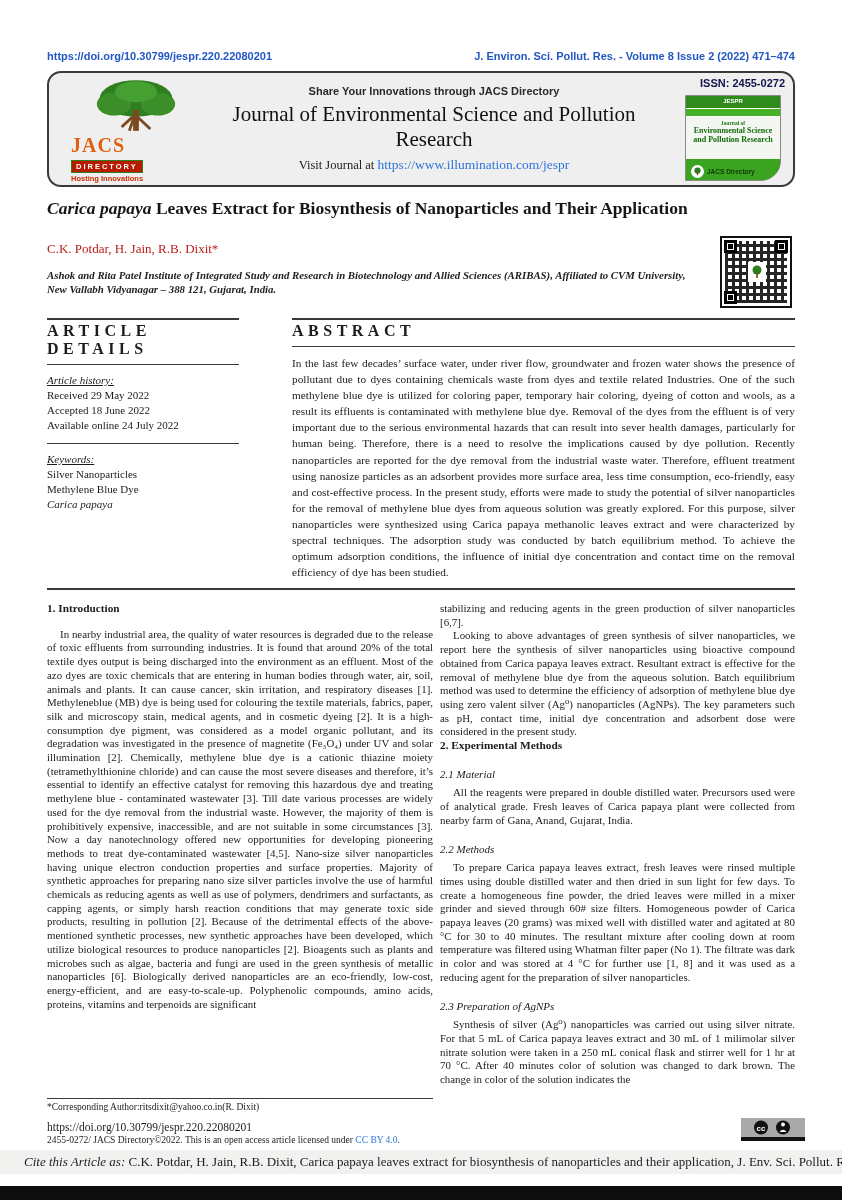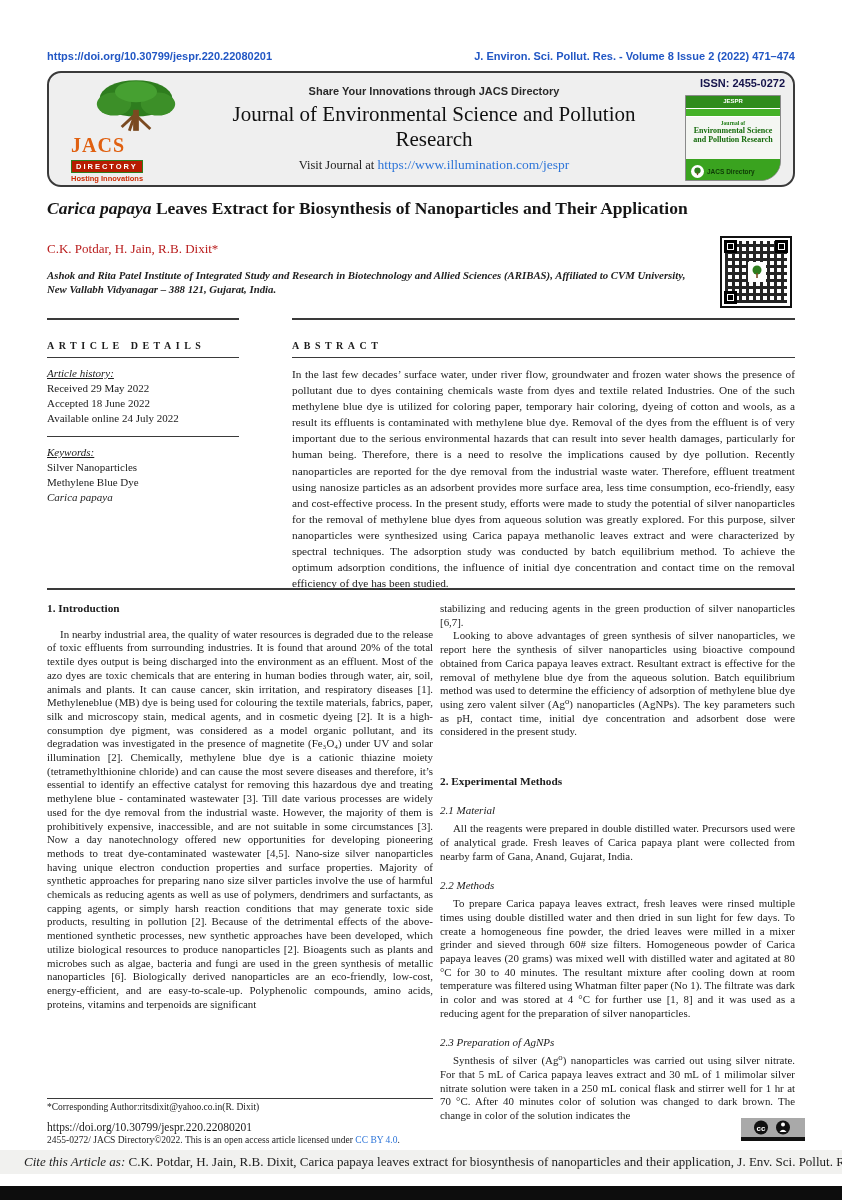--- a/index.html
+++ b/index.html
@@ -57,39 +57,39 @@
   .finder::after{content:"";position:absolute;inset:1px;background:#000;}
   .f-tl{left:2px;top:2px;} .f-tr{right:2px;top:2px;} .f-bl{left:2px;bottom:2px;}
   .qr-center{position:absolute;left:26px;top:24px;width:18px;height:20px;background:#fff;
              display:flex;align-items:center;justify-content:center;}
 
   
   .rule{position:absolute;background:#3a3a3a;height:1px;}
   .rule-thick{height:2px;}
   .details-col{left:47px;top:318px;width:192px;}
   .abstract-col{left:292px;top:318px;width:503px;}
-  .sec-head{font-size:10px;font-weight:bold;letter-spacing:4.5px;color:#1c1c1c;
-            border-top:2px solid #3a3a3a;border-bottom:1px solid #3a3a3a;padding:20px 0 6px 0;}
+  .sec-head{font-size:16px;font-weight:bold;letter-spacing:4.5px;color:#1c1c1c;
+            border-top:2px solid #3a3a3a;border-bottom:1px solid #3a3a3a;padding:2px 0 6px 0;}
   .details-body{font-size:11px;line-height:15px;padding-top:8px;color:#1b1b1b;}
   .hist-label,.kw-label{font-style:italic;text-decoration:underline;}
   .details-rule{border-top:1px solid #3a3a3a;margin:10px 0 8px 0;}
   .kw-italic{font-style:italic;}
   .abstract-text{font-size:11.3px;line-height:16.1px;text-align:justify;padding-top:8px;color:#1b1b1b;}
 
   .full-rule{left:47px;top:588px;width:748px;}
 
   
   .col{font-size:10.9px;line-height:13.7px;text-align:justify;color:#1b1b1b;}
   .col-left{left:47px;top:602px;width:386px;}
   .col-right{left:440px;top:602px;width:355px;}
   .col h3{font-size:11.3px;margin:0 0 12px 0;}
   .col .subhead{font-style:italic;font-size:11px;margin:15px 0 5px 0;}
   .col p{margin:0;}
   .col p.indent{text-indent:13px;}
-  .col .gap-big{margin-top:36px;}
+  .col .gap-big{}
   .sec2-head{font-size:11.3px;font-weight:bold;}
 
   
   .footnote{left:47px;top:1098px;width:386px;}
   .fn-rule{border-top:1px solid #3a3a3a;}
   .fn-corr{font-size:9.5px;padding-top:3px;color:#222;}
   .fn-doi{font-size:11.5px;margin-top:9px;color:#1b1b1b;}
   .fn-license{font-size:9.5px;margin-top:2px;color:#222;}
   .fn-license a{color:#2e75d8;text-decoration:none;}
 

